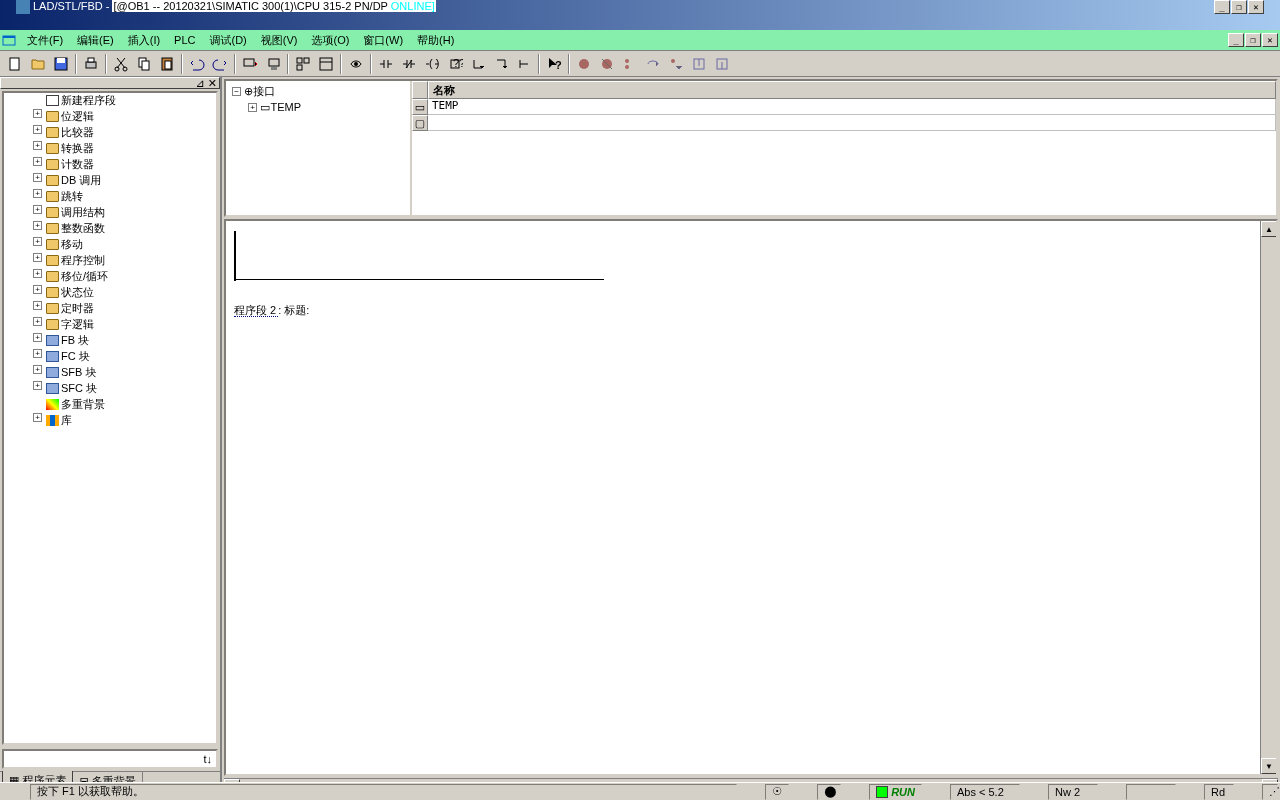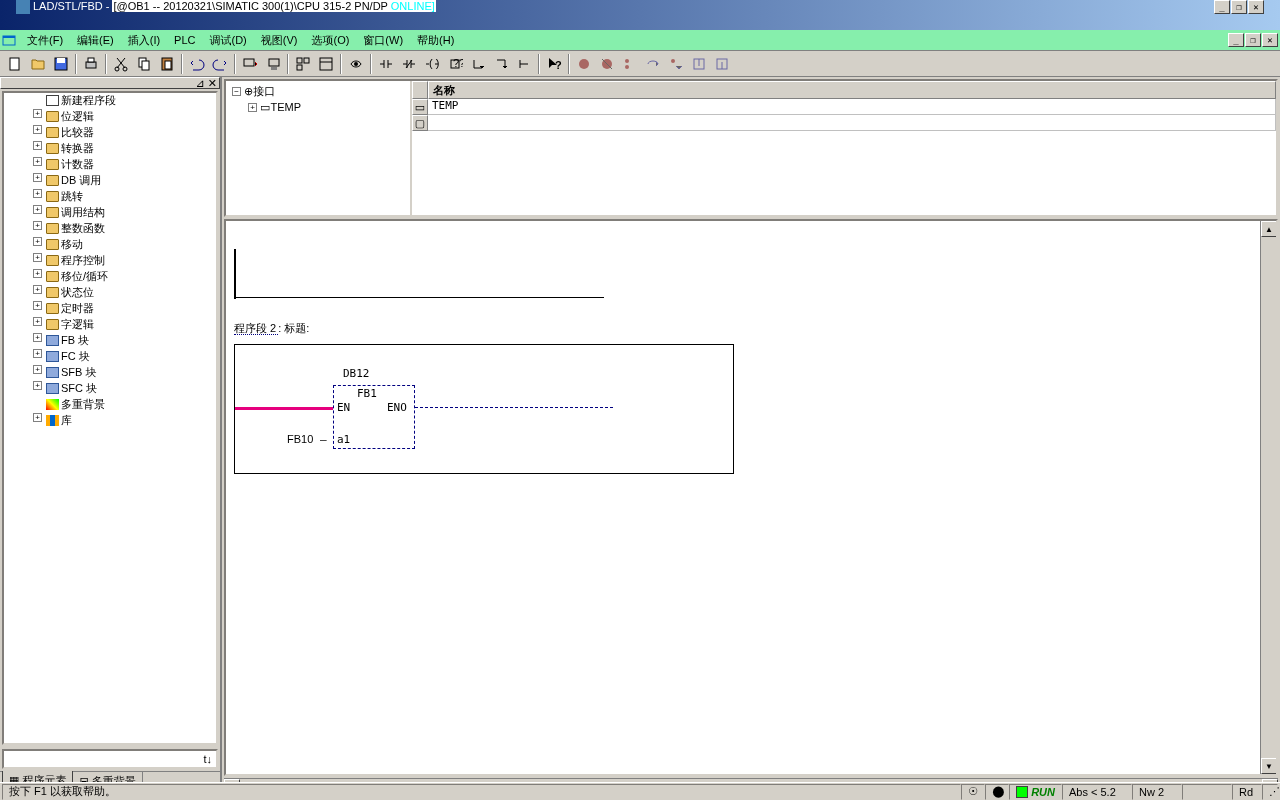--- a/index.html
+++ b/index.html
@@ -55,21 +55,21 @@
 .grid-header .c0 { width: 16px; }
 .grid-header .c1 { flex: 1; font-weight: bold; }
 .grid-body { flex:1; background:#fff;}
 .grid-row { display: flex; height: 16px; }
 .grid-row .cell { border-right: 1px solid #c0c0c0; border-bottom: 1px solid #c0c0c0; padding: 0 4px; font-family:monospace; font-size:11px;}
 .grid-row .c0 { width: 16px; background:#d4d0c8; border:1px solid; border-color:#fff #808080 #808080 #fff; display:flex; align-items:center; justify-content:center;}
 .grid-row .c1 { flex: 1; }
 
 
 .editor-pane { flex: 1; background: #fff; border: 2px inset #d4d0c8; margin: 0 2px 2px; overflow: auto; position:relative; display:flex;}
-.editor-content{flex:1; padding:28px 0 0 0;}
+.editor-content{flex:1; padding:10px 0 0 0;}
 .network1 { height: 60px; position: relative; margin-left:8px;}
 .network1 .vline { position: absolute; left: 0; top: 0; width: 2px; height: 50px; background: #000; }
 .network1 .hline { position: absolute; left: 0; top: 48px; width: 370px; height: 1px; background: #000; }
 .nw-header { margin: 12px 0 4px 8px; }
 .nw-header .nwnum { border-bottom: 1px dotted #000080; color:#000; padding-right:2px;}
 .comment-box { margin: 0 0 0 8px; width: 560px; height: 40px; background: #c0c0c0; border: 1px solid #808080; padding: 2px 4px; }
 .ladder { margin: 8px 0 0 8px; width: 500px; height: 130px; border: 1px solid #000; position: relative; background:#fff;}
 .ladder .rail-line{position:absolute; left:0; top:62px; width:98px; height:3px; background:#e6007e;}
 .ladder .fb-box{position:absolute; left:98px; top:40px; width:82px; height:64px; border:1px dashed #000080;}
 .ladder .fb-db{position:absolute; left:108px; top:22px; font-family:monospace; color:#000;}
@@ -81,21 +81,21 @@
 .ladder .eno-line{position:absolute; left:180px; top:62px; width:198px; height:0; border-top:1px dashed #000080;}
 .editor-scroll{width:16px; background:#d4d0c8; border-left:1px solid #808080; position:relative;}
 .editor-scroll .arrow{width:16px;height:16px;background:#d4d0c8;border:1px solid;border-color:#fff #404040 #404040 #fff;display:flex;align-items:center;justify-content:center;font-size:8px;}
 .editor-scroll .arrow.bot{position:absolute;bottom:0;}
 .h-scroll{height:16px;background:#d4d0c8;border-top:1px solid #808080;margin:0 2px 2px; display:flex;}
 .h-scroll .arrow{width:16px;height:16px;background:#d4d0c8;border:1px solid;border-color:#fff #404040 #404040 #fff;display:flex;align-items:center;justify-content:center;font-size:8px;}
 .h-scroll .track{flex:1;}
 
 
 .statusbar { height: 18px; background: #d4d0c8; border-top: 1px solid #fff; display: flex; align-items: center; padding: 0 2px; position:absolute; bottom:0; left:0; right:0;}
-.statusbar .cell { border: 1px inset #d4d0c8; padding: 1px 6px; height: 16px; display:flex; align-items:center;}
+.statusbar .cell { border: 1px inset #d4d0c8; padding: 1px 6px; height: 16px; display:flex; align-items:center;margin-left:28px;}
 .statusbar .sp { flex: 1; }
 .statusbar .run-ind{width:12px;height:12px;background:#00ff00;border:1px solid #404040;margin-right:3px;}
 .statusbar .run-txt{color:#008000; font-weight:bold;font-style:italic;}
 
 
 .ico-folder{width:13px;height:11px;background:#f0c869;border:1px solid #8b6914;border-radius:1px;}
 .ico-block{width:13px;height:11px;background:#8faadc;border:1px solid #2e5799;}
 .ico-multi{width:13px;height:11px;background:linear-gradient(45deg,#ff0000,#ffff00,#00ff00);}
 .ico-lib{width:13px;height:11px;background:linear-gradient(90deg,#ffaa00 33%,#0066cc 33% 66%,#ffaa00 66%);}
 .ico-new{width:13px;height:11px;background:#fff;border:1px solid #404040;position:relative;}
@@ -528,31 +528,20 @@
 
     <div class="editor-pane">
       <div class="editor-content">
         <div class="network1">
           <div class="vline"></div>
           <div class="hline"></div>
         </div>
         <div class="nw-header">
           <span class="nwnum">程序段 2</span><span>: 标题:</span>
         </div>
-        <div class="ladder">
-          <div class="rail-line"></div>
-          <div class="fb-box"></div>
-          <div class="fb-db">DB12</div>
-          <div class="fb-name">FB1</div>
-          <div class="fb-en">EN</div>
-          <div class="fb-eno">ENO</div>
-          <div class="fb-a1">a1</div>
-          <div class="fb-in"><span>FB10</span> –</div>
-          <div class="eno-line"></div>
-        </div>
       </div>
       <div class="editor-scroll">
         <div class="arrow">▲</div>
         <div class="arrow bot">▼</div>
       </div>
     </div>
     <div class="h-scroll">
       <div class="arrow">◄</div>
       <div class="track"></div>
       <div class="arrow">►</div>

